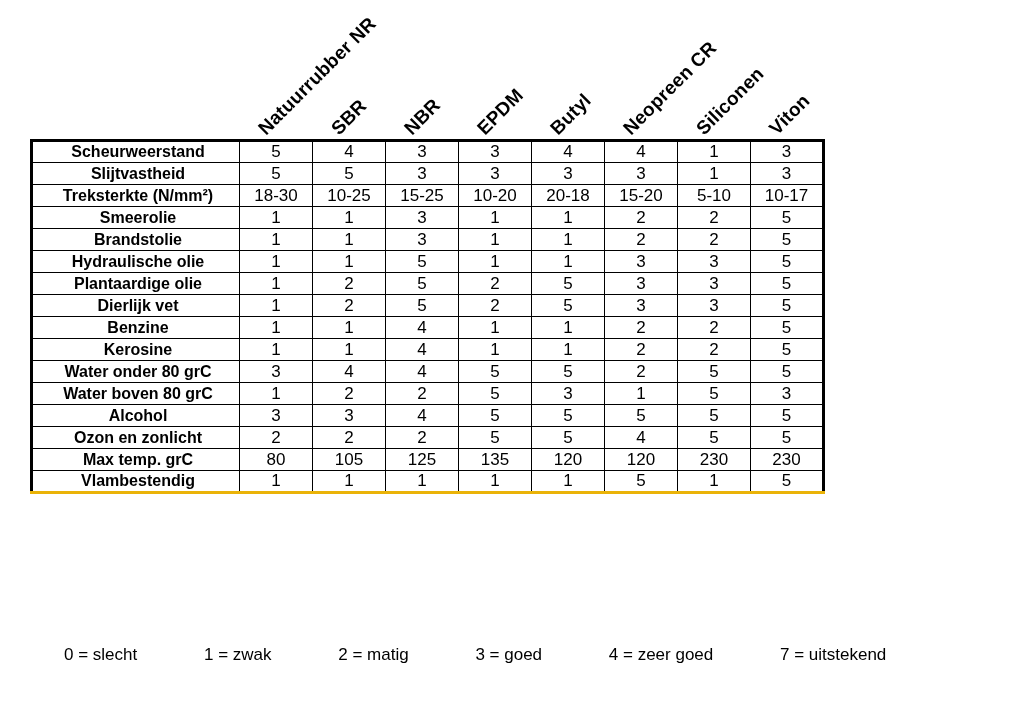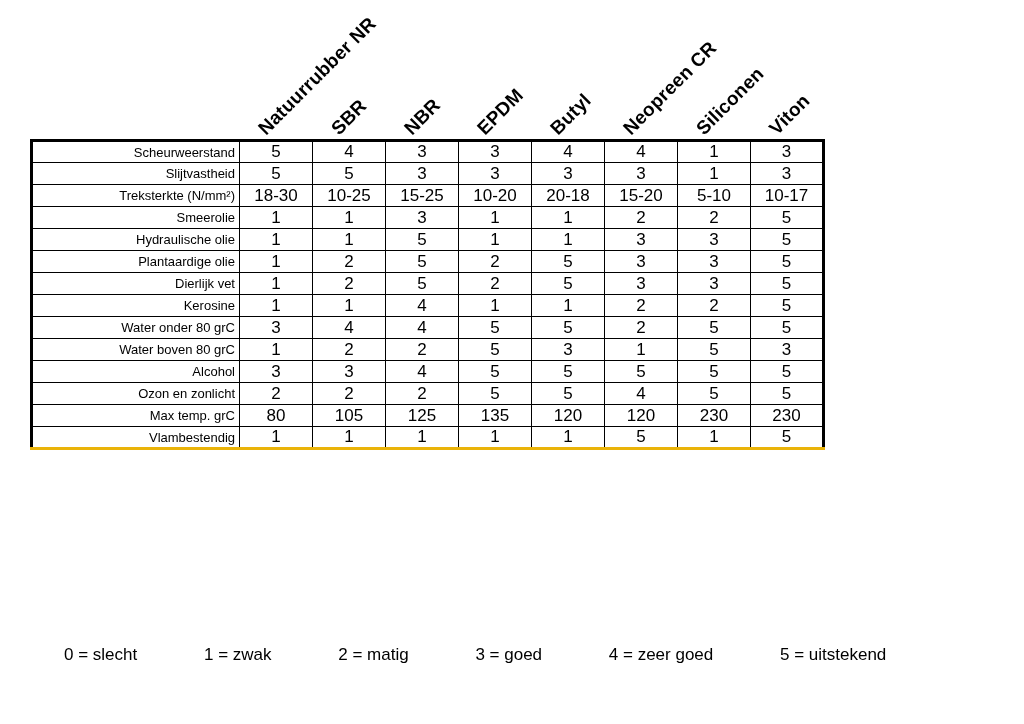--- a/index.html
+++ b/index.html
@@ -54,24 +54,24 @@
     border: 1px solid #000000;
     height: 22px;
     padding: 0 4px;
     font-size: 17px;
     text-align: center;
     vertical-align: middle;
     box-sizing: border-box;
   }
   table.matrix td.rowlabel {
     width: 208px;
-    text-align: right;
-    font-weight: normal;
+    text-align: center;
+    font-weight: bold;
     padding-left: 8px;
-    font-size: 13px;
+    font-size: 16px;
   }
   table.matrix td.val {
     width: 73px;
     font-weight: normal;
   }
   table.matrix tr:first-child td {
     border-top: 3px solid #000000;
   }
   table.matrix tr:last-child td {
     border-bottom: 3px solid #eab308;
@@ -157,20 +157,31 @@
         <td class="val">1</td>
         <td class="val">1</td>
         <td class="val">3</td>
         <td class="val">1</td>
         <td class="val">1</td>
         <td class="val">2</td>
         <td class="val">2</td>
         <td class="val">5</td>
       </tr>
 
+      <tr>
+        <td class="rowlabel">Brandstolie</td>
+        <td class="val">1</td>
+        <td class="val">1</td>
+        <td class="val">3</td>
+        <td class="val">1</td>
+        <td class="val">1</td>
+        <td class="val">2</td>
+        <td class="val">2</td>
+        <td class="val">5</td>
+      </tr>
 
       <tr>
         <td class="rowlabel">Hydraulische olie</td>
         <td class="val">1</td>
         <td class="val">1</td>
         <td class="val">5</td>
         <td class="val">1</td>
         <td class="val">1</td>
         <td class="val">3</td>
         <td class="val">3</td>
@@ -194,20 +205,31 @@
         <td class="val">1</td>
         <td class="val">2</td>
         <td class="val">5</td>
         <td class="val">2</td>
         <td class="val">5</td>
         <td class="val">3</td>
         <td class="val">3</td>
         <td class="val">5</td>
       </tr>
 
+      <tr>
+        <td class="rowlabel">Benzine</td>
+        <td class="val">1</td>
+        <td class="val">1</td>
+        <td class="val">4</td>
+        <td class="val">1</td>
+        <td class="val">1</td>
+        <td class="val">2</td>
+        <td class="val">2</td>
+        <td class="val">5</td>
+      </tr>
 
       <tr>
         <td class="rowlabel">Kerosine</td>
         <td class="val">1</td>
         <td class="val">1</td>
         <td class="val">4</td>
         <td class="val">1</td>
         <td class="val">1</td>
         <td class="val">2</td>
         <td class="val">2</td>
@@ -288,16 +310,16 @@
 
     </tbody>
   </table>
 
   <div class="legend">
     <span class="item">0 = slecht</span>
     <span class="item">1 = zwak</span>
     <span class="item">2 = matig</span>
     <span class="item">3 = goed</span>
     <span class="item">4 = zeer goed</span>
-    <span class="item">5 = uitstekend</span>
+    <span class="item">7 = uitstekend</span>
   </div>
 
 </div>
 
 </body></html>

